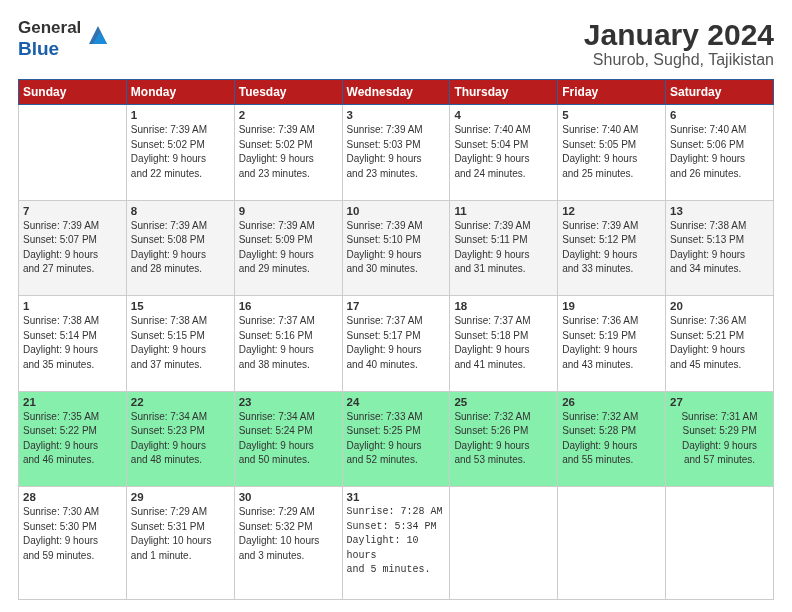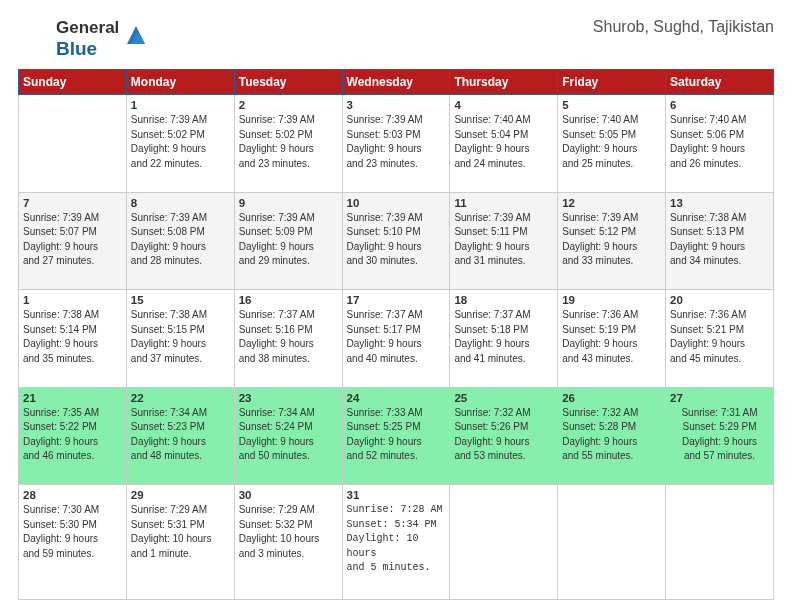--- a/index.html
+++ b/index.html
@@ -85,35 +85,36 @@
       background: #fff;
     }
   </style>
 </head>
 <body>
 
 <div class="page">
   <div class="header">
     <div class="logo">
       <div>
-        <div style="display:flex;align-items:center;margin-left:38px;">
+        <div style="display:flex;align-items:center;">
           <div style="font-size:17px;font-weight:bold;line-height:1.15;">
             <span style="color:#333;">General</span><br>
             <span style="color:#1a5fa8;font-size:19px;">Blue</span>
           </div>
           <div style="margin-left:4px;margin-top:-4px;">
             <svg width="26" height="26" viewBox="0 0 26 26">
               <polygon points="4,22 13,4 22,22" fill="#3272b0"></polygon>
               <polygon points="13,22 20,10 27,22" fill="#1a8cd8" transform="translate(-5,0)"></polygon>
             </svg>
           </div>
         </div>
       </div>
     </div>
     <div class="title-block">
+      <h1>January 2024</h1>
       <h2>Shurob, Sughd, Tajikistan</h2>
     </div>
   </div>
 
   <table class="calendar">
     <thead>
       <tr>
       <th>Sunday</th>
           <th>Monday</th>
           <th>Tuesday</th>

